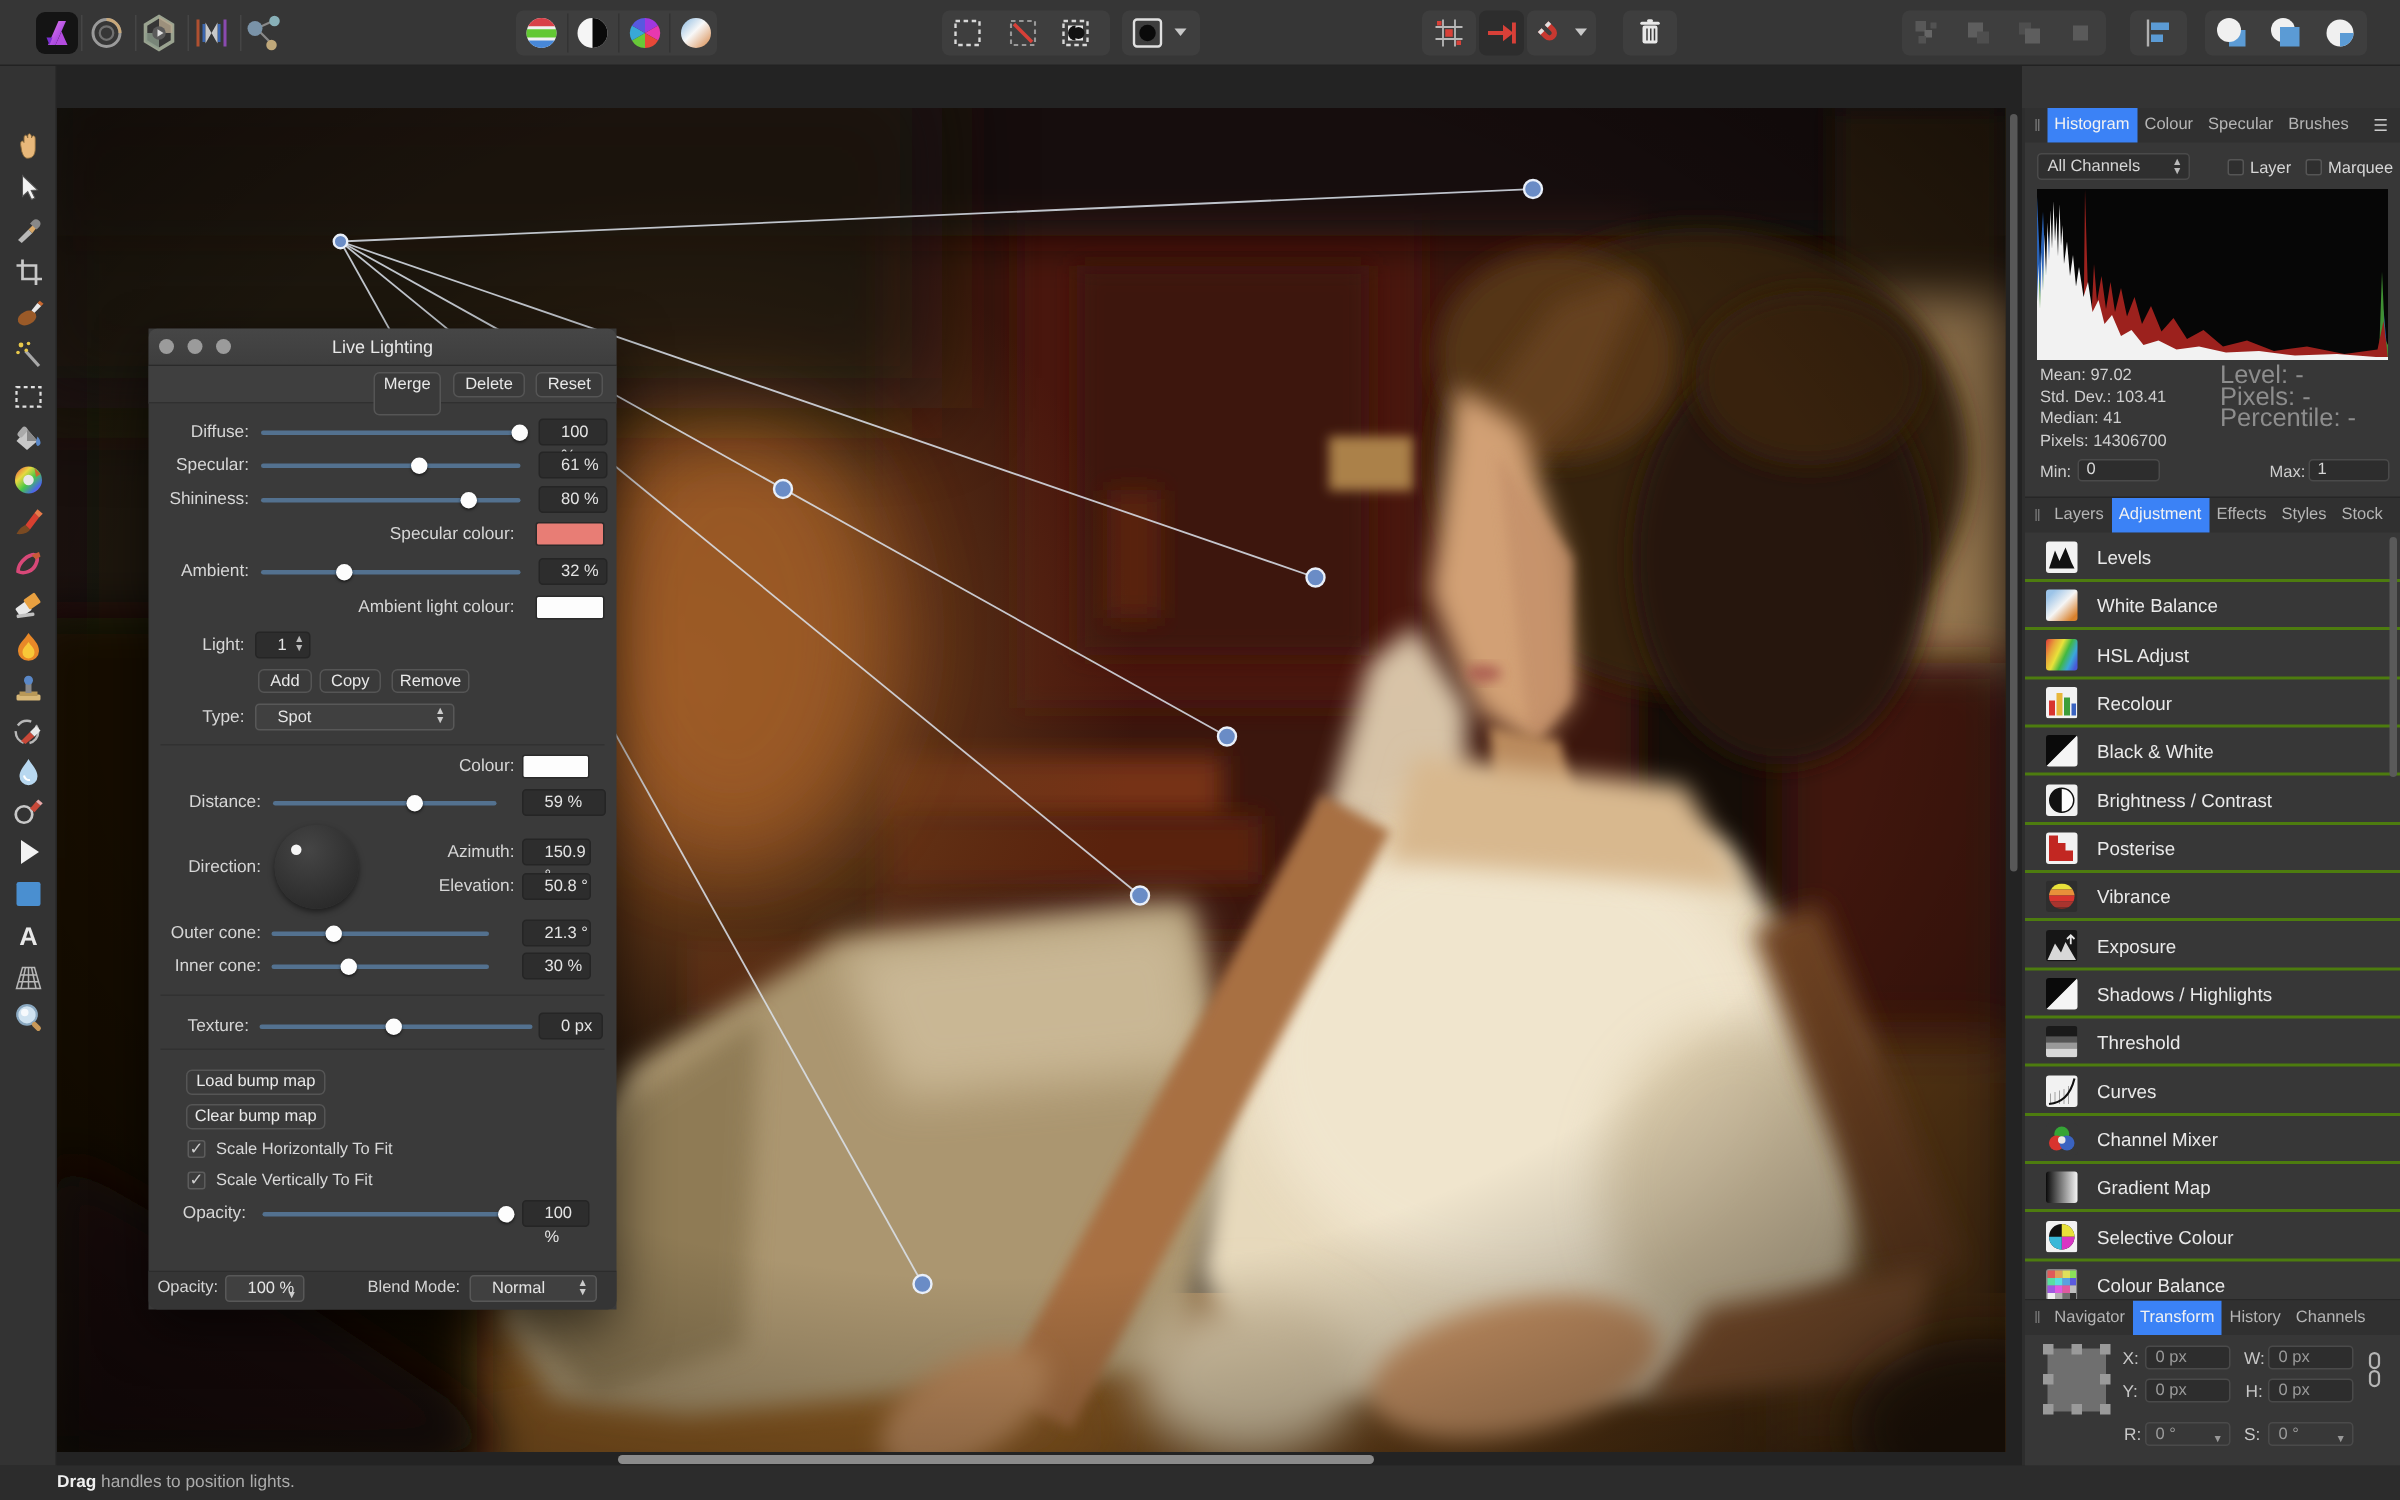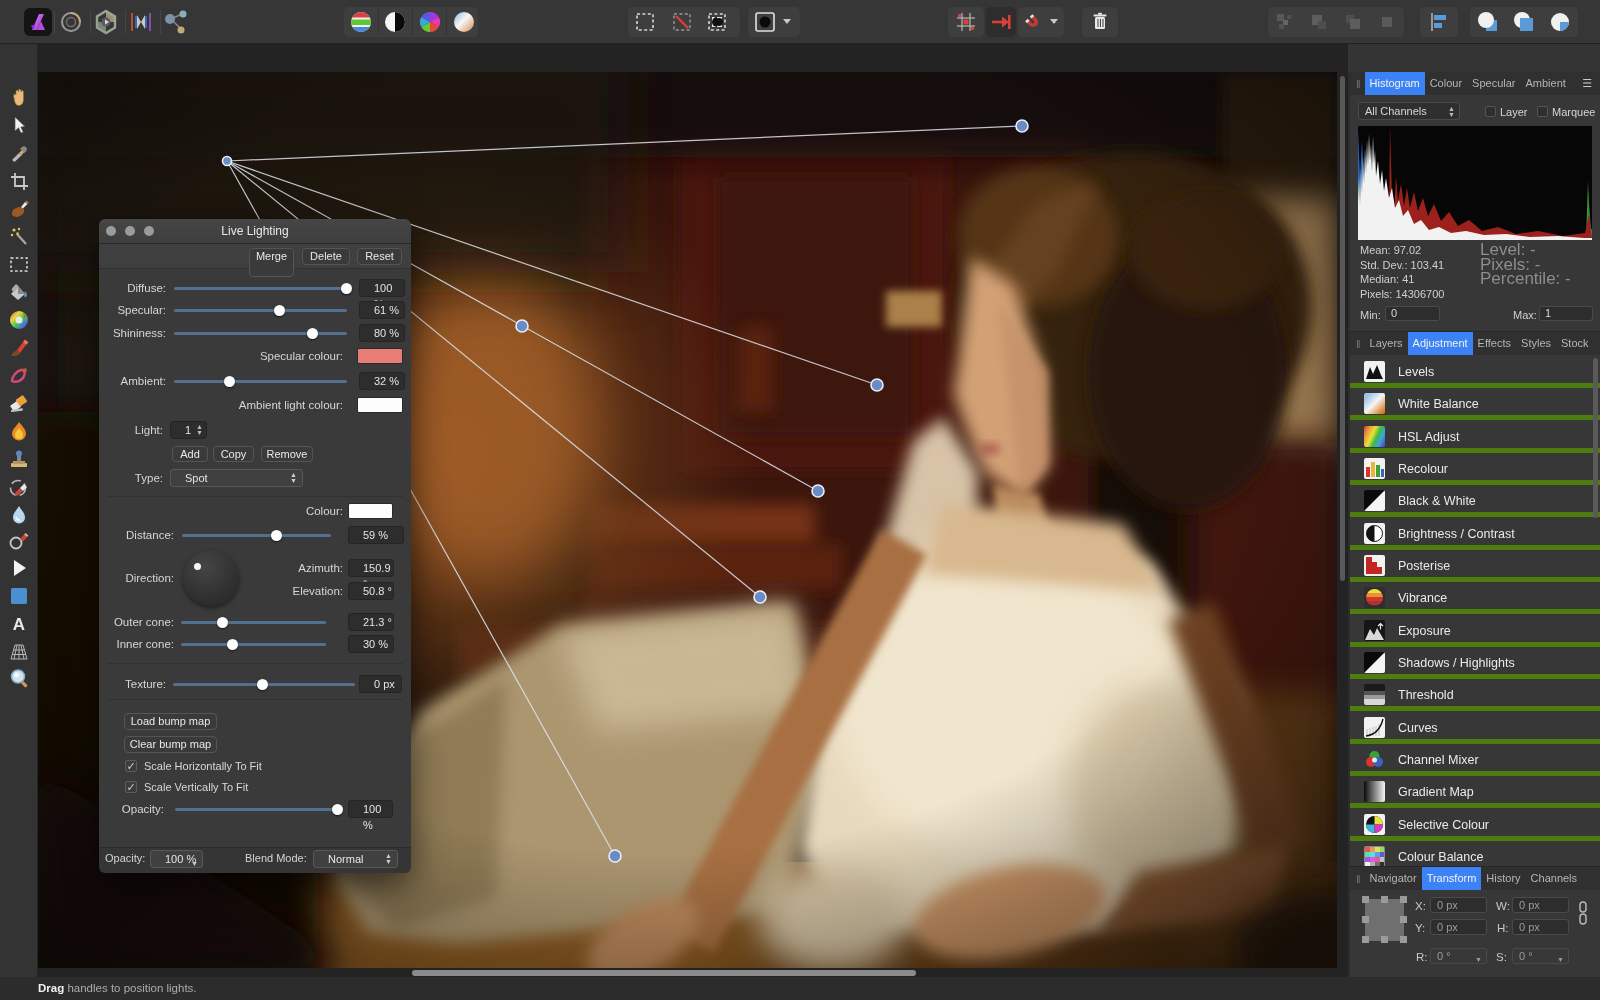--- a/index.html
+++ b/index.html
@@ -28,31 +28,31 @@
 
   
   .rsec { position:absolute; left:1350px; width:250px; background:#373737; overflow:hidden; }
   .rtabs { height:23px; background:#303030; color:#b5b5b5; font-size:11px;
     display:flex; align-items:center; white-space:nowrap; }
   .rtabs .tab { padding:0 5px; height:23px; line-height:23px; }
   .rtabs .active { background:#3b82f6; color:#f2f2f2; }
 
   
   #dlg { position:absolute; left:99px; top:219px; width:312px; height:654px;
-    background:#3a3a3a; border-radius:14px; box-shadow:0 12px 34px rgba(0,0,0,.6);
+    background:#3a3a3a; border-radius:0; box-shadow:0 12px 34px rgba(0,0,0,.6);
     font-size:11px; color:#d8d8d8; }
   .lbl { position:absolute; text-align:right; color:#d6d6d6; font-size:11.5px; }
   .valbox { position:absolute; background:#2d2d2d; border:1px solid #252525;
     border-radius:3px; color:#e4e4e4; font-size:11px; padding-left:14px; line-height:16px; height:18px; }
   .slider { position:absolute; height:3px; border-radius:2px; background:#53718f; }
   .knob  { position:absolute; width:11px; height:11px; border-radius:50%;
     background:#fdfdfd; box-shadow:0 1px 2px rgba(0,0,0,.6); top:-4px; }
   .dbtn { position:absolute; background:#3a3a3a; border:1px solid #555555; border-radius:4px;
     color:#e8e8e8; font-size:11px; text-align:center; }
-  .arow { position:absolute; left:0; width:250px; height:33px; border-bottom:5px solid #4d7c0f; }
+  .arow { position:absolute; left:0; width:250px; height:33px; border-bottom:2px solid #4d7c0f; }
   .aic  { position:absolute; left:14px; top:6px; width:21px; height:21px; border-radius:2px; overflow:hidden; }
   .alb  { position:absolute; left:48px; top:10px; font-size:12.5px; color:#eaeaea; }
 </style>
 </head>
 <body>
 <div id="app">
   <div id="canvas">
   <svg width="1299" height="896" viewBox="0 0 1299 896" style="position:absolute;left:0;top:28px" shape-rendering="auto">
     <defs>
       <filter id="b4" x="-30%" y="-30%" width="160%" height="160%">
@@ -600,21 +600,21 @@
 
   <div class="abs" style="left:1348px;top:44px;width:252px;height:28px;background:#343434"></div>
   <div class="abs" style="left:1348px;top:72px;width:2px;height:905px;background:#2d2d2d"></div>
 
   <div class="rsec" style="top:72px;height:259px">
     <div class="rtabs">
         <span style="color:#777;margin:0 4px 0 6px">‖</span>
         <span class="tab active">Histogram</span>
         <span class="tab">Colour</span>
         <span class="tab">Specular</span>
-        <span class="tab">Ambient</span>
+        <span class="tab">Brushes</span>
         <span style="margin-left:auto;margin-right:8px;color:#ccc">☰</span>
       </div>
     <div class="abs" style="left:8px;top:30px;width:102px;height:18px;background:#2f2f2f;border:1px solid #4a4a4a;border-radius:3px;color:#d6d6d6;font-size:11px;line-height:16px;padding-left:6px">All Channels<span style="position:absolute;right:4px;top:3px;font-size:7px;color:#bbb;line-height:6px">▲<br>▼</span></div>
     <div class="abs" style="left:135px;top:34px;width:11px;height:11px;background:#2f2f2f;border:1px solid #555;border-radius:2px"></div>
     <div class="abs" style="left:150px;top:34px;font-size:11px;color:#d6d6d6">Layer</div>
     <div class="abs" style="left:187px;top:34px;width:11px;height:11px;background:#2f2f2f;border:1px solid #555;border-radius:2px"></div>
     <div class="abs" style="left:202px;top:34px;font-size:11px;color:#d6d6d6">Marquee</div>
     <svg class="abs" style="left:8px;top:54px" width="234" height="114" viewBox="0 0 234 114">
       <rect width="234" height="114" fill="#060606"></rect>
       <path d="M0,114 L0,5 L2,50 L4,15 L6,60 L8,28 L10,72 L12,48 L15,85 L18,65 L21,92 L25,80 L29,98 L34,90 L40,103 L48,98 L58,107 L72,104 L90,110 L120,108 L160,112 L228,111 L231,80 L234,114 Z" fill="#2a62b5"></path>

